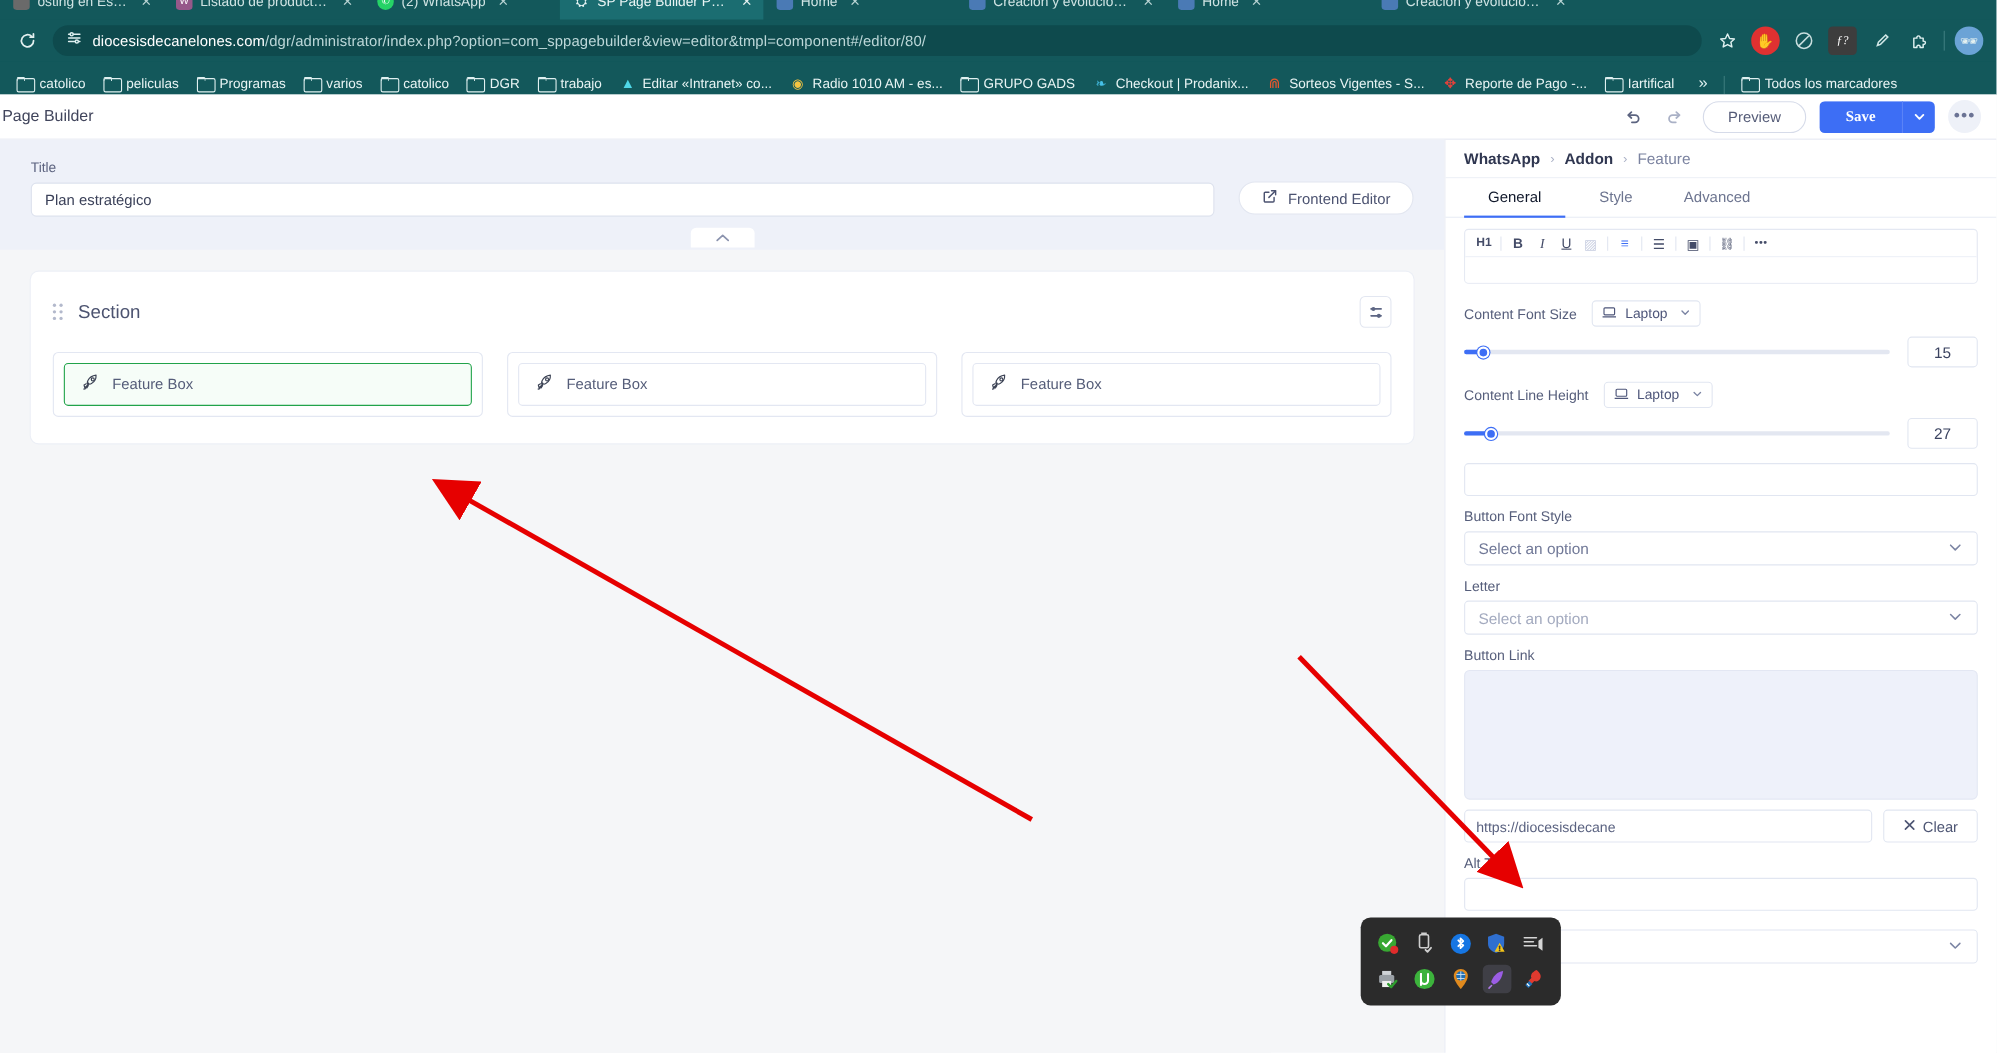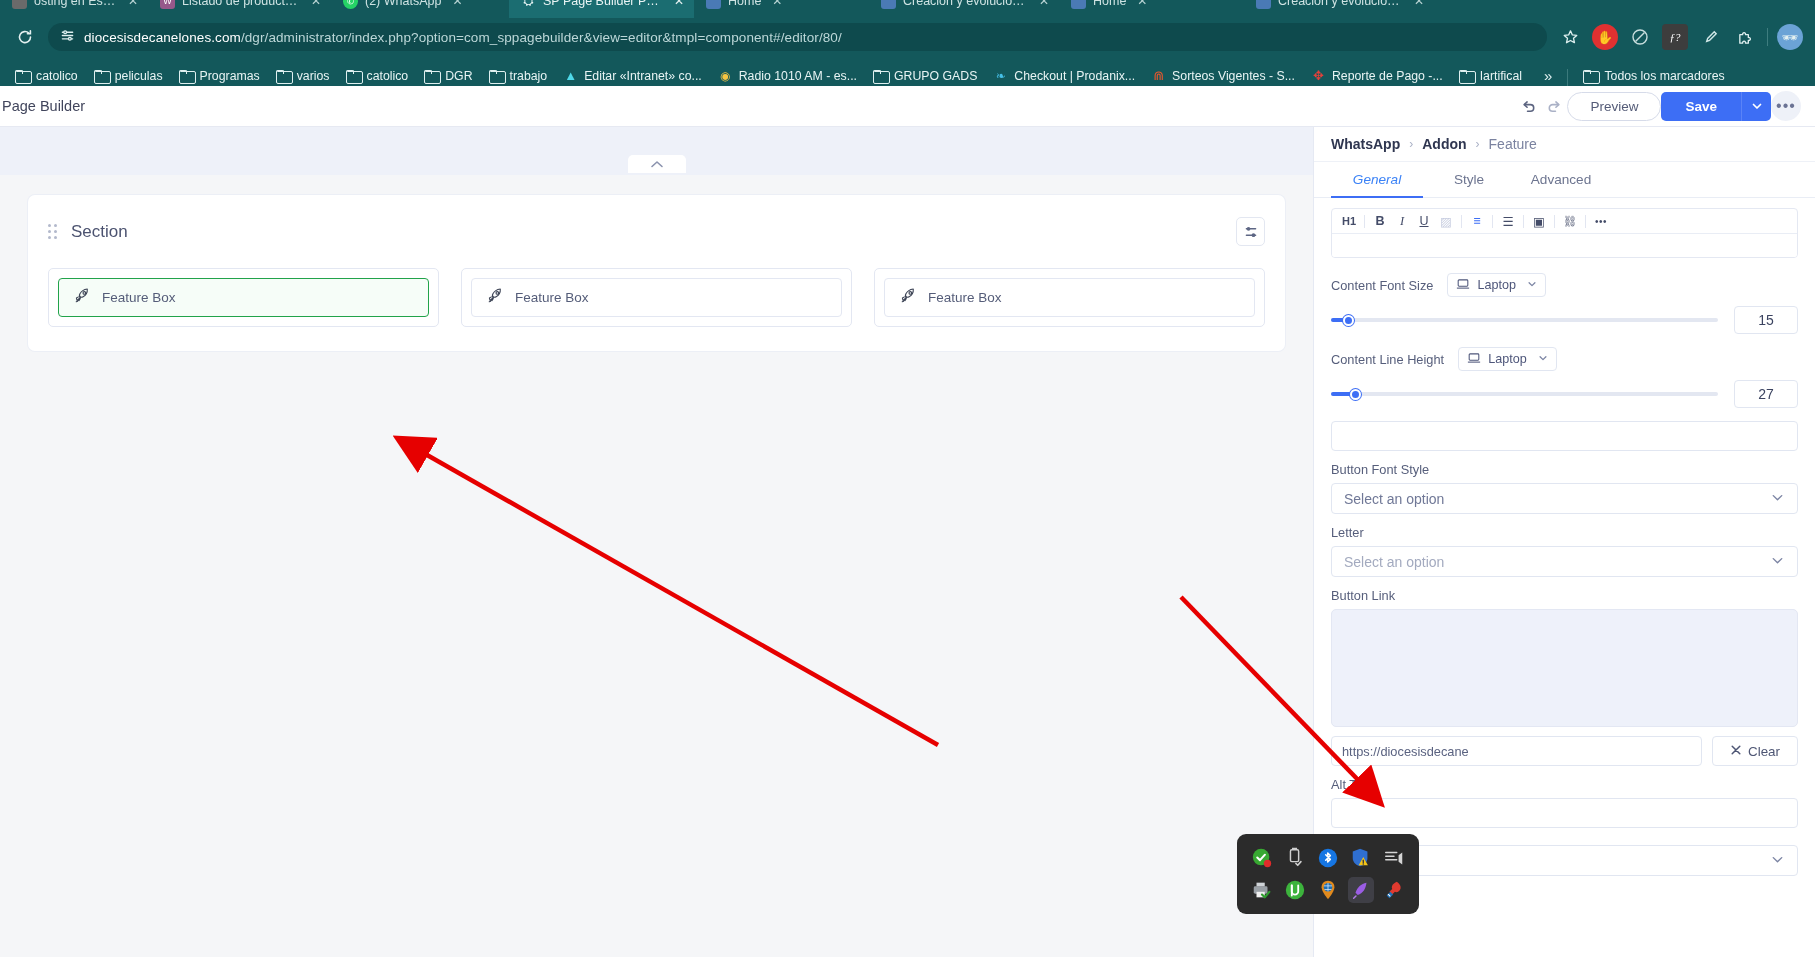--- a/index.html
+++ b/index.html
@@ -80,31 +80,31 @@
   }
 
   
   .app { width:1815px; height:auto; background:#fff; position:relative; }
 
   .appbar {
     height:41px; background:#ffffff; display:flex; align-items:center;
     padding:0 14px; border-bottom:1px solid #e6e9f2; position:relative;
   }
   .appbar-title { font-size:14.5px; color:#41455c; margin-left:-12px; }
-  .appbar-right { margin-left:auto; display:flex; align-items:center; }
+  .appbar-right { margin-left:auto; display:flex; align-items:center; gap:12px; }
   .icon-btn-flat {
     width:26px; height:26px; display:flex; align-items:center; justify-content:center;
     color:#7e87a3;
   }
   .btn-preview {
     height:29px; padding:0 22px; border:1px solid #d6dbe9; border-radius:15px;
     background:#fff; color:#555c78; font-size:13.5px;
     display:flex; align-items:center; justify-content:center;
   }
-  .btn-save-group { display:flex; align-items:center; height:29px; border-radius:5px; overflow:hidden; }
+  .btn-save-group { display:flex; align-items:center; height:29px; border-radius:5px; overflow:hidden;font-family:Liberation Serif, serif; }
   .btn-save {
     height:29px; padding:0 24px; background:#3d6ef5; color:#fff;
     font-size:13.5px; font-weight:bold; display:flex; align-items:center;
     border-right:1px solid #5a83f7;
   }
   .btn-save-caret {
     height:29px; width:29px; background:#3d6ef5; color:#fff;
     display:flex; align-items:center; justify-content:center;
   }
   .btn-more {
@@ -173,21 +173,21 @@
     height:35px; display:flex; align-items:center; gap:9px; padding:0 17px;
     font-size:14px; color:#7b83a0; border-bottom:1px solid #eef1f7;
   }
   .breadcrumb .crumb-strong { color:#2f3650; font-weight:bold; }
   .breadcrumb .crumb-sep { color:#aab1c6; font-size:12px; }
   .panel-tabs { display:flex; height:36px; border-bottom:1px solid #e9edf5; padding:0 17px; gap:0; }
   .ptab {
     flex:0 0 auto; min-width:92px; display:flex; align-items:center; justify-content:center;
     font-size:13.6px; color:#6d7590; position:relative;
   }
-  .ptab.active { color:#3b82f6;font-style:italic; }
+  .ptab.active { color:#0f172a; }
   .ptab.active:after {
     content:""; position:absolute; left:0; right:0; bottom:-1px; height:2px; background:#3d6ef5;
   }
   .panel-body { padding:10px 17px 0 17px; overflow:hidden; flex:1 1 auto; }
 
   .rte {
     border:1px solid #e4e8f2; border-radius:4px; margin-bottom:15px; overflow:hidden;
   }
   .rte-toolbar {
     display:flex; align-items:center; gap:0; height:25px; padding:0 6px;
@@ -476,20 +476,36 @@
       </div>
       <div class="btn-more">•••</div>
     </div>
   </div>
 
   <div class="body-wrap">
 
     <div class="canvas-col">
 
       <div class="title-band">
+        <div class="title-row">
+          <div class="title-field">
+            <div class="title-label">Title</div>
+            <input class="title-input" value="Plan estratégico" style="">
+          </div>
+          <div class="frontend-btn">
+            <span>
+              <svg width="15" height="15" viewBox="0 0 16 16" fill="none" stroke="#4b5270" stroke-width="1.4" stroke-linecap="round" stroke-linejoin="round">
+                <path d="M12 9v3.5a1 1 0 0 1-1 1H3.5a1 1 0 0 1-1-1V5a1 1 0 0 1 1-1H7"></path>
+                  <path d="M9.5 2.5H13.5V6.5"></path>
+                  <path d="M7 9L13.3 2.7"></path>
+              </svg>
+            </span>
+            <span>Frontend Editor</span>
+          </div>
+        </div>
         <div class="collapse-wrap">
           <div class="collapse-tab">
             <svg width="14" height="9" viewBox="0 0 14 9" fill="none" stroke="#8b93ae" stroke-width="1.6" stroke-linecap="round" stroke-linejoin="round">
                 <path d="M2 6.5L7 2l5 4.5"></path>
               </svg>
           </div>
         </div>
       </div>
 
       <div class="canvas-scroll">

